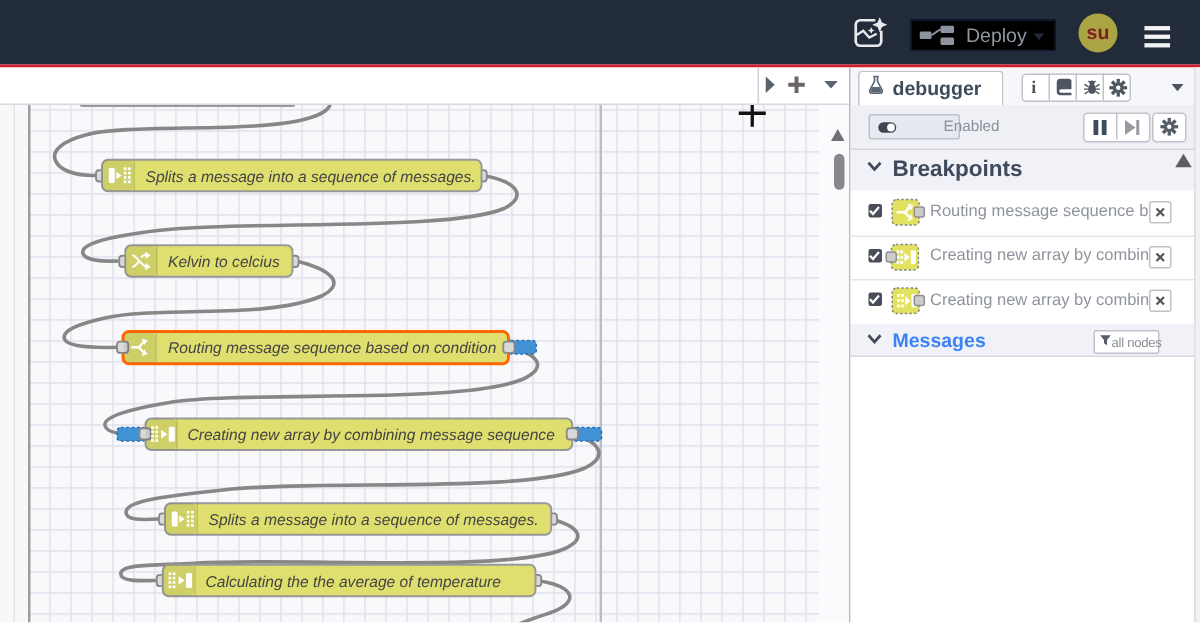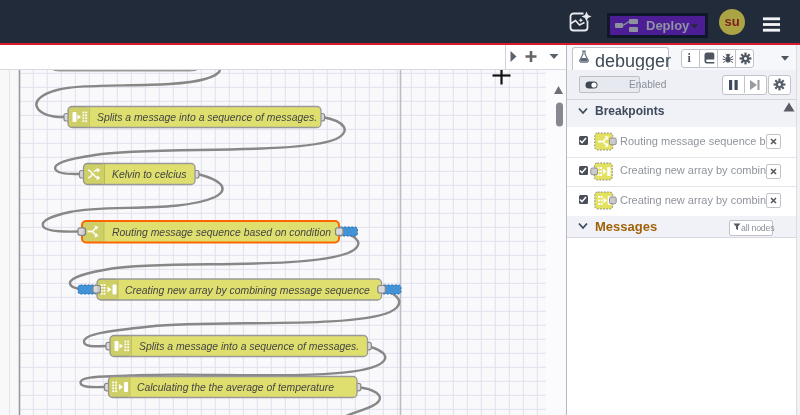--- a/index.html
+++ b/index.html
@@ -18,21 +18,21 @@
 <body>
 <div class="abs" id="header"></div>
 <div class="abs" id="redline"></div>
 
 <svg class="abs" style="left:569px;top:11px" width="24" height="23" viewBox="0 0 24 23">
   <path d="M14.5 2.5 H4.5 a3 3 0 0 0 -3 3 v11 a3 3 0 0 0 3 3 h11 a3 3 0 0 0 3 -3 V9.5" fill="none" stroke="#e8eaee" stroke-width="1.8"></path>
   <path d="M1.8 12.5 l4.7 -3 4 4.5 5 -2.5" fill="none" stroke="#e8eaee" stroke-width="1.6"></path>
   <path d="M17.5 0.5 l1.5 3.5 3.5 1.5 -3.5 1.5 -1.5 3.5 -1.5 -3.5 -3.5 -1.5 3.5 -1.5 z" fill="#e8eaee"></path>
   <path d="M11.8 7 l0.7 1.6 1.6 0.7 -1.6 0.7 -0.7 1.6 -0.7 -1.6 -1.6 -0.7 1.6 -0.7 z" fill="#e8eaee"></path>
 </svg>
-<div class="abs" style="left:607px;top:13px;width:95px;height:19px;background:#4c1d95;border:3px solid #0f172a;font-weight:bold;">
+<div class="abs" style="left:607px;top:13px;width:95px;height:19px;background:#000000;border:1px solid #0f172a;">
   <svg class="abs" style="left:5px;top:3px" width="26" height="13" viewBox="0 0 26 13">
     <rect x="0" y="4" width="8" height="5" rx="1" fill="#8d939e"></rect>
     <rect x="14" y="0" width="9" height="5" rx="1" fill="#8d939e"></rect>
     <rect x="14" y="8" width="9" height="5" rx="1" fill="#8d939e"></rect>
     <path d="M8 6.5 L14 2.5" stroke="#8d939e" stroke-width="1.3"></path>
   </svg>
   <span class="abs" style="left:36px;top:2px;font-size:13px;color:#8f95a1;">Deploy</span>
   <svg class="abs" style="left:80px;top:7px" width="9" height="7" viewBox="0 0 10 8">
       <path d="M1 1.5 L5 6.5 L9 1.5 Z" fill="#232b3a"></path>
     </svg>
@@ -228,21 +228,21 @@
   </g>
 </svg>
 
 <div class="abs" id="sidebar"></div>
 
 <div class="abs" style="left:572px;top:47px;width:97px;height:23px;background:#fff;border:1px solid #c2c2ca;border-bottom:none;border-radius:3px 3px 0 0;box-sizing:border-box;"></div>
 <svg class="abs" style="left:578px;top:50px" width="12" height="13" viewBox="0 0 12 13">
   <path d="M4.2 1 h3.6 M5 1 v3.2 L1.8 10.2 a1.4 1.4 0 0 0 1.3 1.9 h5.8 a1.4 1.4 0 0 0 1.3 -1.9 L7 4.2 v-3.2" fill="none" stroke="#5a6673" stroke-width="1.1"></path>
   <path d="M3.6 8 h4.8 l1.2 2.3 a0.7 0.7 0 0 1 -0.7 1 h-5.8 a0.7 0.7 0 0 1 -0.7 -1 Z" fill="#5a6673"></path>
 </svg>
-<span class="abs" style="left:595px;top:51px;font-size:18px;font-weight:normal;color:#3e4b59;">debugger</span>
+<span class="abs" style="left:595px;top:51px;font-size:13px;font-weight:bold;color:#3e4b59;">debugger</span>
 
 <div class="abs" style="left:681px;top:49px;width:72px;height:18px;">
   <div class="abs" style="left:0;top:0;width:71px;height:17px;background:#fff;border:1px solid #c2c2ca;border-radius:3px;"></div>
   <div class="abs" style="left:17.5px;top:0;width:1px;height:18px;background:#c2c2ca;"></div>
   <div class="abs" style="left:35.5px;top:0;width:1px;height:18px;background:#c2c2ca;"></div>
   <div class="abs" style="left:53.5px;top:0;width:1px;height:18px;background:#c2c2ca;"></div>
   <span class="abs" style="left:6.5px;top:2px;font-size:12px;font-weight:bold;font-family:'Liberation Serif',serif;color:#4e5560;">i</span>
   <svg class="abs" style="left:23px;top:3px" width="11" height="12" viewBox="0 0 11 12">
     <path d="M3 0.5 h5.5 a1.8 1.8 0 0 1 1.8 1.8 v5.2 h-7 a1.2 1.2 0 0 0 0 2.4 h7 v1.6 h-7.3 a2.5 2.5 0 0 1 -2.5 -2.5 v-6 a2.5 2.5 0 0 1 2.5 -2.5 Z" fill="#4e5560"></path>
   </svg>
@@ -303,21 +303,21 @@
     <rect x="0.6" y="5.4" width="2.6" height="2.2" transform="rotate(45 6.5 6.5)"></rect>
     <rect x="9.8" y="5.4" width="2.6" height="2.2" transform="rotate(45 6.5 6.5)"></rect>
   </g>
   <circle cx="6.5" cy="6.5" r="1.5" fill="#fff"></circle>
 </svg>
 
 <div class="abs" style="left:567px;top:100px;width:229px;height:27px;background:#f1f2f7;"></div>
 <svg class="abs" style="left:578px;top:107px" width="10" height="8" viewBox="0 0 10 8">
     <path d="M1 1.5 L5 6 L9 1.5" fill="none" stroke="#3f4b5c" stroke-width="1.8"></path>
   </svg>
-<span class="abs" style="left:595px;top:104px;font-size:12px;font-weight:bold;color:#3f4b5c;">Breakpoints</span>
+<span class="abs" style="left:595px;top:104px;font-size:15px;font-weight:bold;color:#3f4b5c;">Breakpoints</span>
 <svg class="abs" style="left:783px;top:102px" width="12" height="10" viewBox="0 0 12 10">
     <path d="M6 0.5 L11.5 9.5 L0.5 9.5 Z" fill="#5c5c64"></path>
   </svg>
 
 <div class="abs" style="left:567px;top:127px;width:229px;height:89px;background:#fff;"></div>
 <div class="abs" style="left:567px;top:156.5px;width:229px;height:1px;background:#e4e4ea;"></div>
 <div class="abs" style="left:567px;top:186px;width:229px;height:1px;background:#e4e4ea;"></div>
 <div class="abs" style="left:567px;top:215.5px;width:229px;height:1px;background:#d8d8e0;"></div>
 
 <div class="abs" style="left:578.5px;top:136.0px;width:9px;height:9px;background:#4a4e58;border-radius:1.5px;"></div>
@@ -388,21 +388,21 @@
 <span class="abs" style="left:620px;top:193.8px;width:147px;font-size:11px;color:#8f949c;white-space:nowrap;overflow:hidden;display:inline-block;">Creating new array by combining message sequence</span>
 <div class="abs" style="left:765.5px;top:193.0px;width:15px;height:15px;background:#fff;border:1px solid #c2c2ca;border-radius:2px;box-sizing:border-box;"></div>
 <svg class="abs" style="left:769.5px;top:197.0px" width="7" height="7" viewBox="0 0 7 7">
     <path d="M1 1 L6 6 M6 1 L1 6" stroke="#555" stroke-width="1.5"></path>
   </svg>
 
 <div class="abs" style="left:567px;top:216px;width:229px;height:22px;background:#f1f2f7;border-bottom:1px solid #d8d8e0;box-sizing:border-box;"></div>
 <svg class="abs" style="left:578px;top:222px" width="10" height="8" viewBox="0 0 10 8">
     <path d="M1 1.5 L5 6 L9 1.5" fill="none" stroke="#3f4b5c" stroke-width="1.8"></path>
   </svg>
-<span class="abs" style="left:595px;top:219px;font-size:13px;font-weight:bold;color:#a16207;text-align:right;">Messages</span>
+<span class="abs" style="left:595px;top:219px;font-size:13px;font-weight:bold;color:#3b82f6;text-align:right;">Messages</span>
 <div class="abs" style="left:729px;top:220px;width:42px;height:13.5px;background:#fff;border:1px solid #c2c2ca;border-radius:2px;"></div>
 <svg class="abs" style="left:732.5px;top:223px" width="8" height="8" viewBox="0 0 8 8">
     <path d="M0.5 0.5 h7 L5 3.6 v3.6 L3 5.8 V3.6 Z" fill="#555c66"></path>
   </svg>
 <span class="abs" style="left:741px;top:222.5px;font-size:8.8px;color:#8a8f99;letter-spacing:-0.2px;">all nodes</span>
 
 <div class="abs" style="left:567px;top:238px;width:229px;height:177px;background:#fff;"></div>
 
 <div class="abs" style="left:796px;top:45px;width:4px;height:370px;background:#f1f1f4;border-left:1px solid #dcdce2;box-sizing:border-box;"></div>
 

